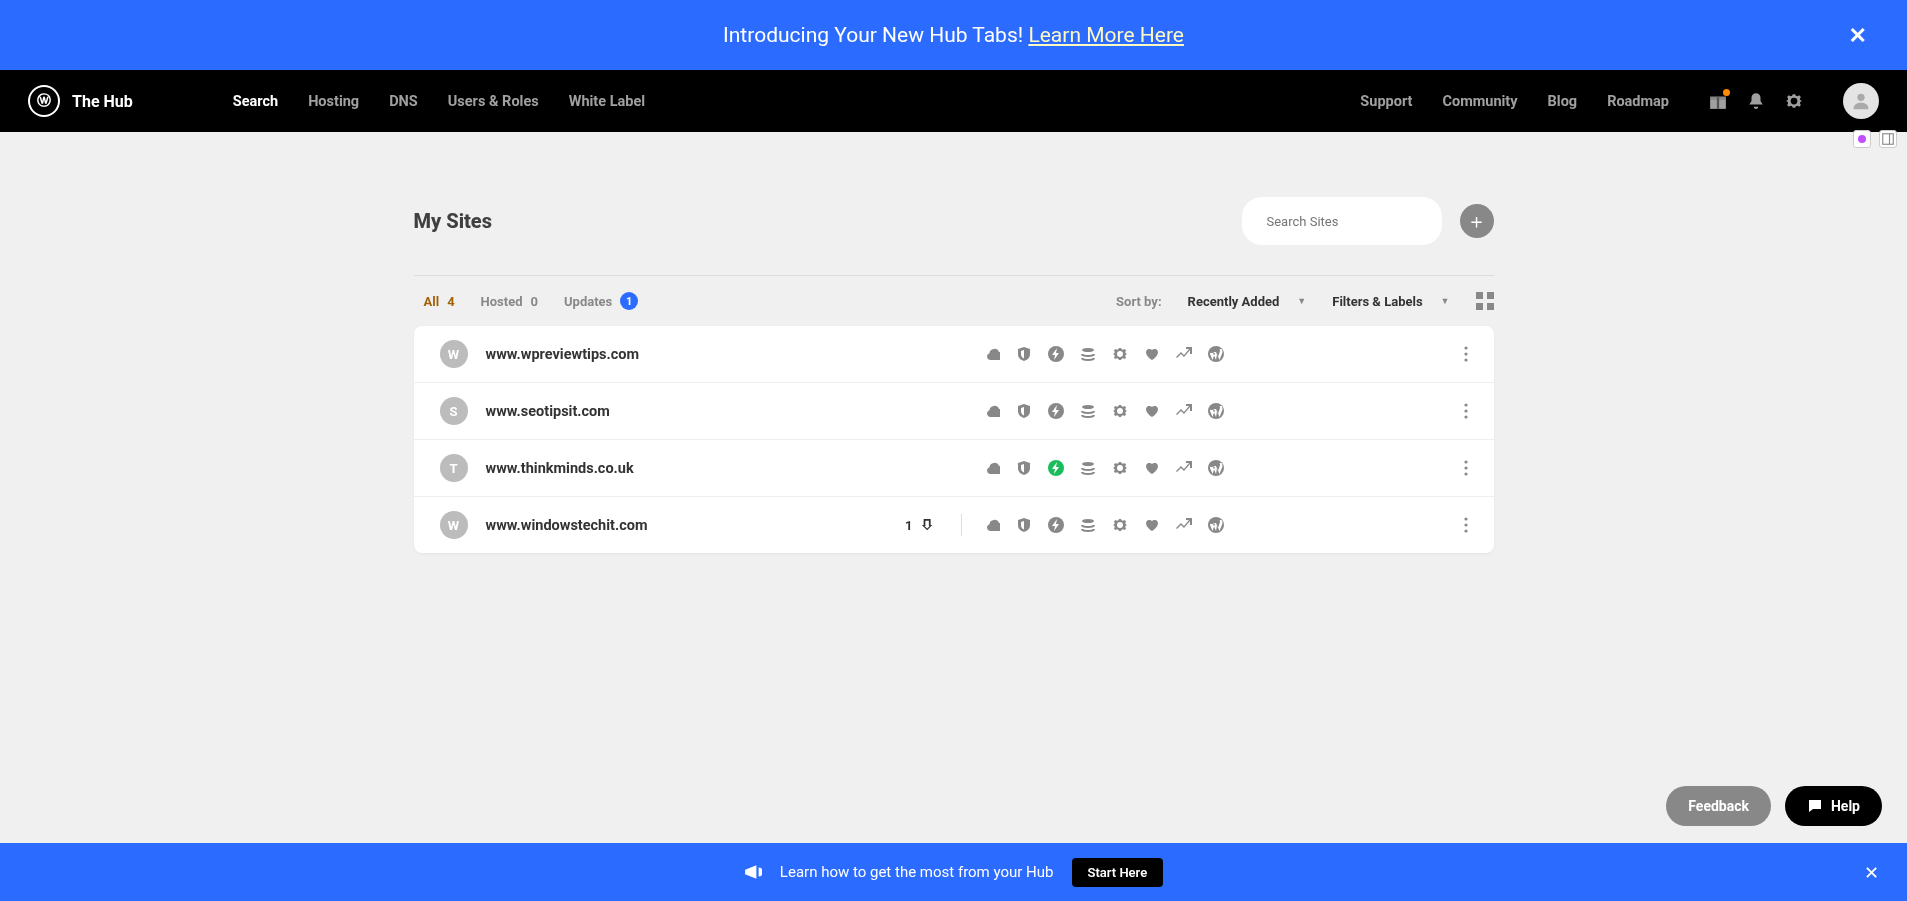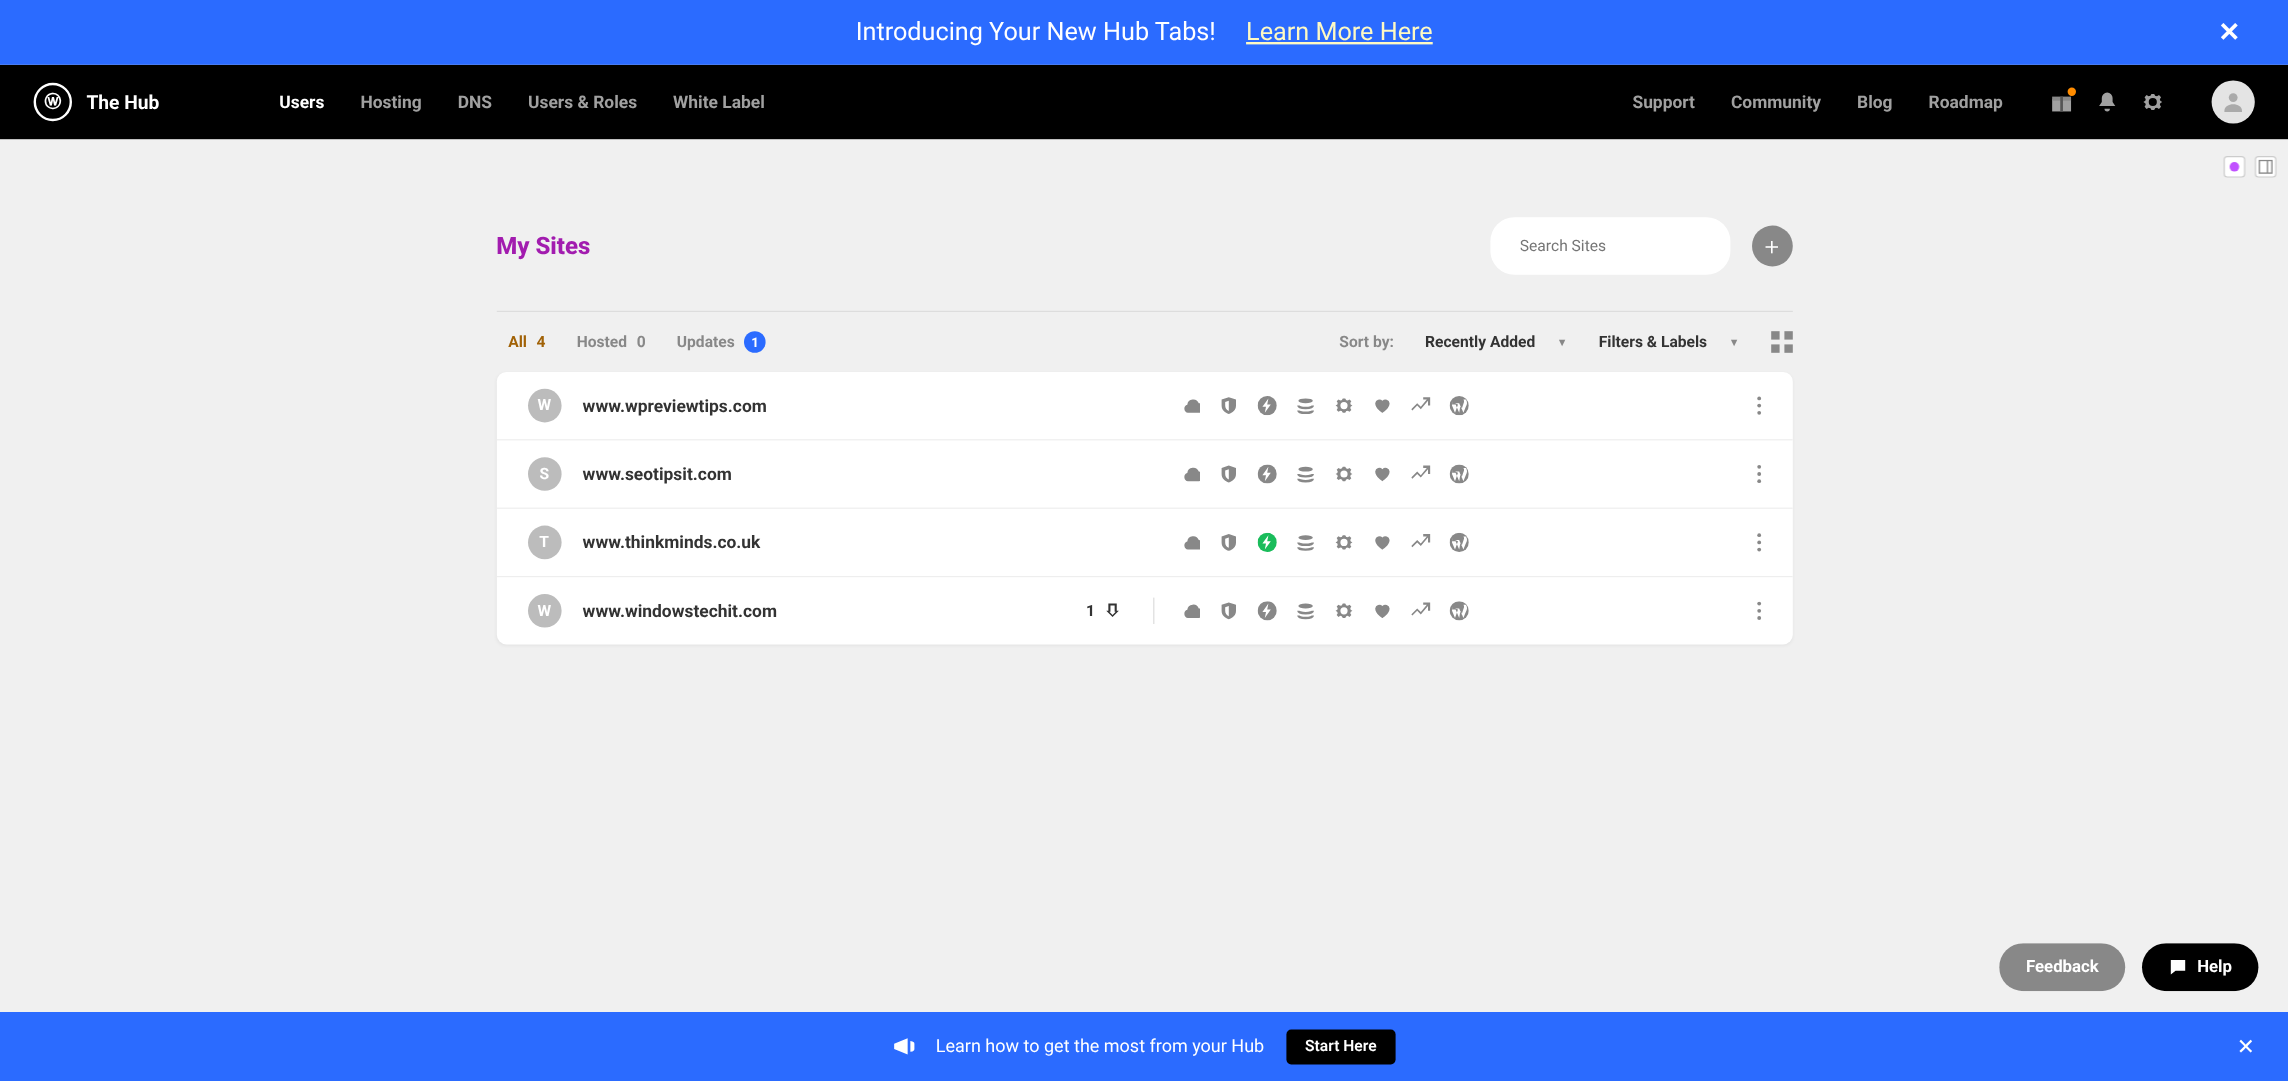--- a/index.html
+++ b/index.html
@@ -1,19 +1,19 @@
 <!DOCTYPE html>
 <html><head>
 <meta charset="utf-8">
 <style>
   * { margin:0; padding:0; box-sizing:border-box; font-family:-apple-system,BlinkMacSystemFont,"Segoe UI",Roboto,sans-serif; }
   body { background:#f0f0f0; color:#333; }
 
   
-  .top-banner { background:#2B6BFF; color:#fff; height:54px; display:flex; align-items:center; justify-content:center; position:relative; font-size:21px; font-weight:400;gap:10px; }
+  .top-banner { background:#2B6BFF; color:#fff; height:70px; display:flex; align-items:center; justify-content:center; position:relative; font-size:21px; font-weight:400; }
   .top-banner a { color:#fef9c3; }
   .top-banner .close { position:absolute; right:40px; top:50%; transform:translateY(-50%); cursor:pointer; font-size:22px; font-weight:bold; }
 
   
   .main-nav { background:#000; color:#fff; height:62px; display:flex; align-items:center; padding:0 28px; }
   .logo-wrap { display:flex; align-items:center; gap:12px; margin-right:100px; }
   .logo-circle { width:32px; height:32px; border:2px solid #fff; border-radius:50%; display:flex; align-items:center; justify-content:center; font-weight:bold; font-size:14px; }
   .brand { font-weight:700; font-size:16px; }
   .nav-left { display:flex; gap:30px; font-size:14.5px; font-weight:700; }
   .nav-left .item { color:#a0a0a0; cursor:pointer; }
@@ -22,21 +22,21 @@
   .nav-right .link { color:#a0a0a0; cursor:pointer; font-weight:700; }
   .nav-icons { display:flex; gap:20px; align-items:center; margin-left:10px; }
   .nav-icons .ic { width:18px; height:18px; color:#a0a0a0; display:flex; align-items:center; justify-content:center; cursor:pointer; position:relative; }
   .nav-icons .badge { position:absolute; top:-3px; right:-3px; width:7px; height:7px; background:#ff8c00; border-radius:50%; }
   .avatar { width:36px; height:36px; background:#e4e4e4; border-radius:50%; display:flex; align-items:center; justify-content:center; cursor:pointer; margin-left:10px; }
   .avatar svg { width:22px; height:22px; fill:#aaa; }
 
   
   .page { max-width:1080px; margin:65px auto 0; padding:0;}
   .page-head { display:flex; align-items:center; justify-content:space-between; margin-bottom:30px;}
-  .page-title { font-size:20px; font-weight:800; color:#a21caf; }
+  .page-title { font-size:20px; font-weight:800; color:#404040; }
   .head-controls { display:flex; align-items:center; gap:18px; }
   .search-box { background:#fff; border-radius:20px; height:48px; display:flex; align-items:center; padding:0 15px; gap:10px; width:200px; }
   .search-box input { border:none; outline:none; font-size:13px; flex:1; background:transparent; color:#888; }
   .search-box svg { width:14px; height:14px; stroke:#888; fill:none; stroke-width:2;}
   .add-btn { width:34px; height:34px; background:#888; border-radius:50%; display:flex; align-items:center; justify-content:center; color:#fff; font-size:20px; cursor:pointer; }
 
   .filters-row { display:flex; align-items:center; border-top:1px solid #ddd; padding:16px 0 16px 10px; font-size:13px; color:#888; font-weight:700; }
   .filter-tabs { display:flex; gap:26px; align-items:center; }
   .filter-tabs .tab { display:flex; align-items:center; gap:8px; cursor:pointer; }
   .filter-tabs .tab.active { color:#a16207; }
@@ -130,21 +130,21 @@
   <a href="#">Learn More Here</a>
   <span class="close">✕</span>
 </div>
 
 <div class="main-nav">
   <div class="logo-wrap">
     <div class="logo-circle">ⓦ</div>
     <div class="brand">The Hub</div>
   </div>
   <div class="nav-left" id="nav-left">
-      <div class="item active">Users</div>
+      <div class="item active">Search</div>
       <div class="item">Hosting</div>
       <div class="item">DNS</div>
       <div class="item">Users &amp; Roles</div>
       <div class="item">White Label</div>
     </div>
   <div class="nav-right">
     <div id="nav-right-links" style="display:flex;gap:30px">
         <div class="link">Support</div>
         <div class="link">Community</div>
         <div class="link">Blog</div>

